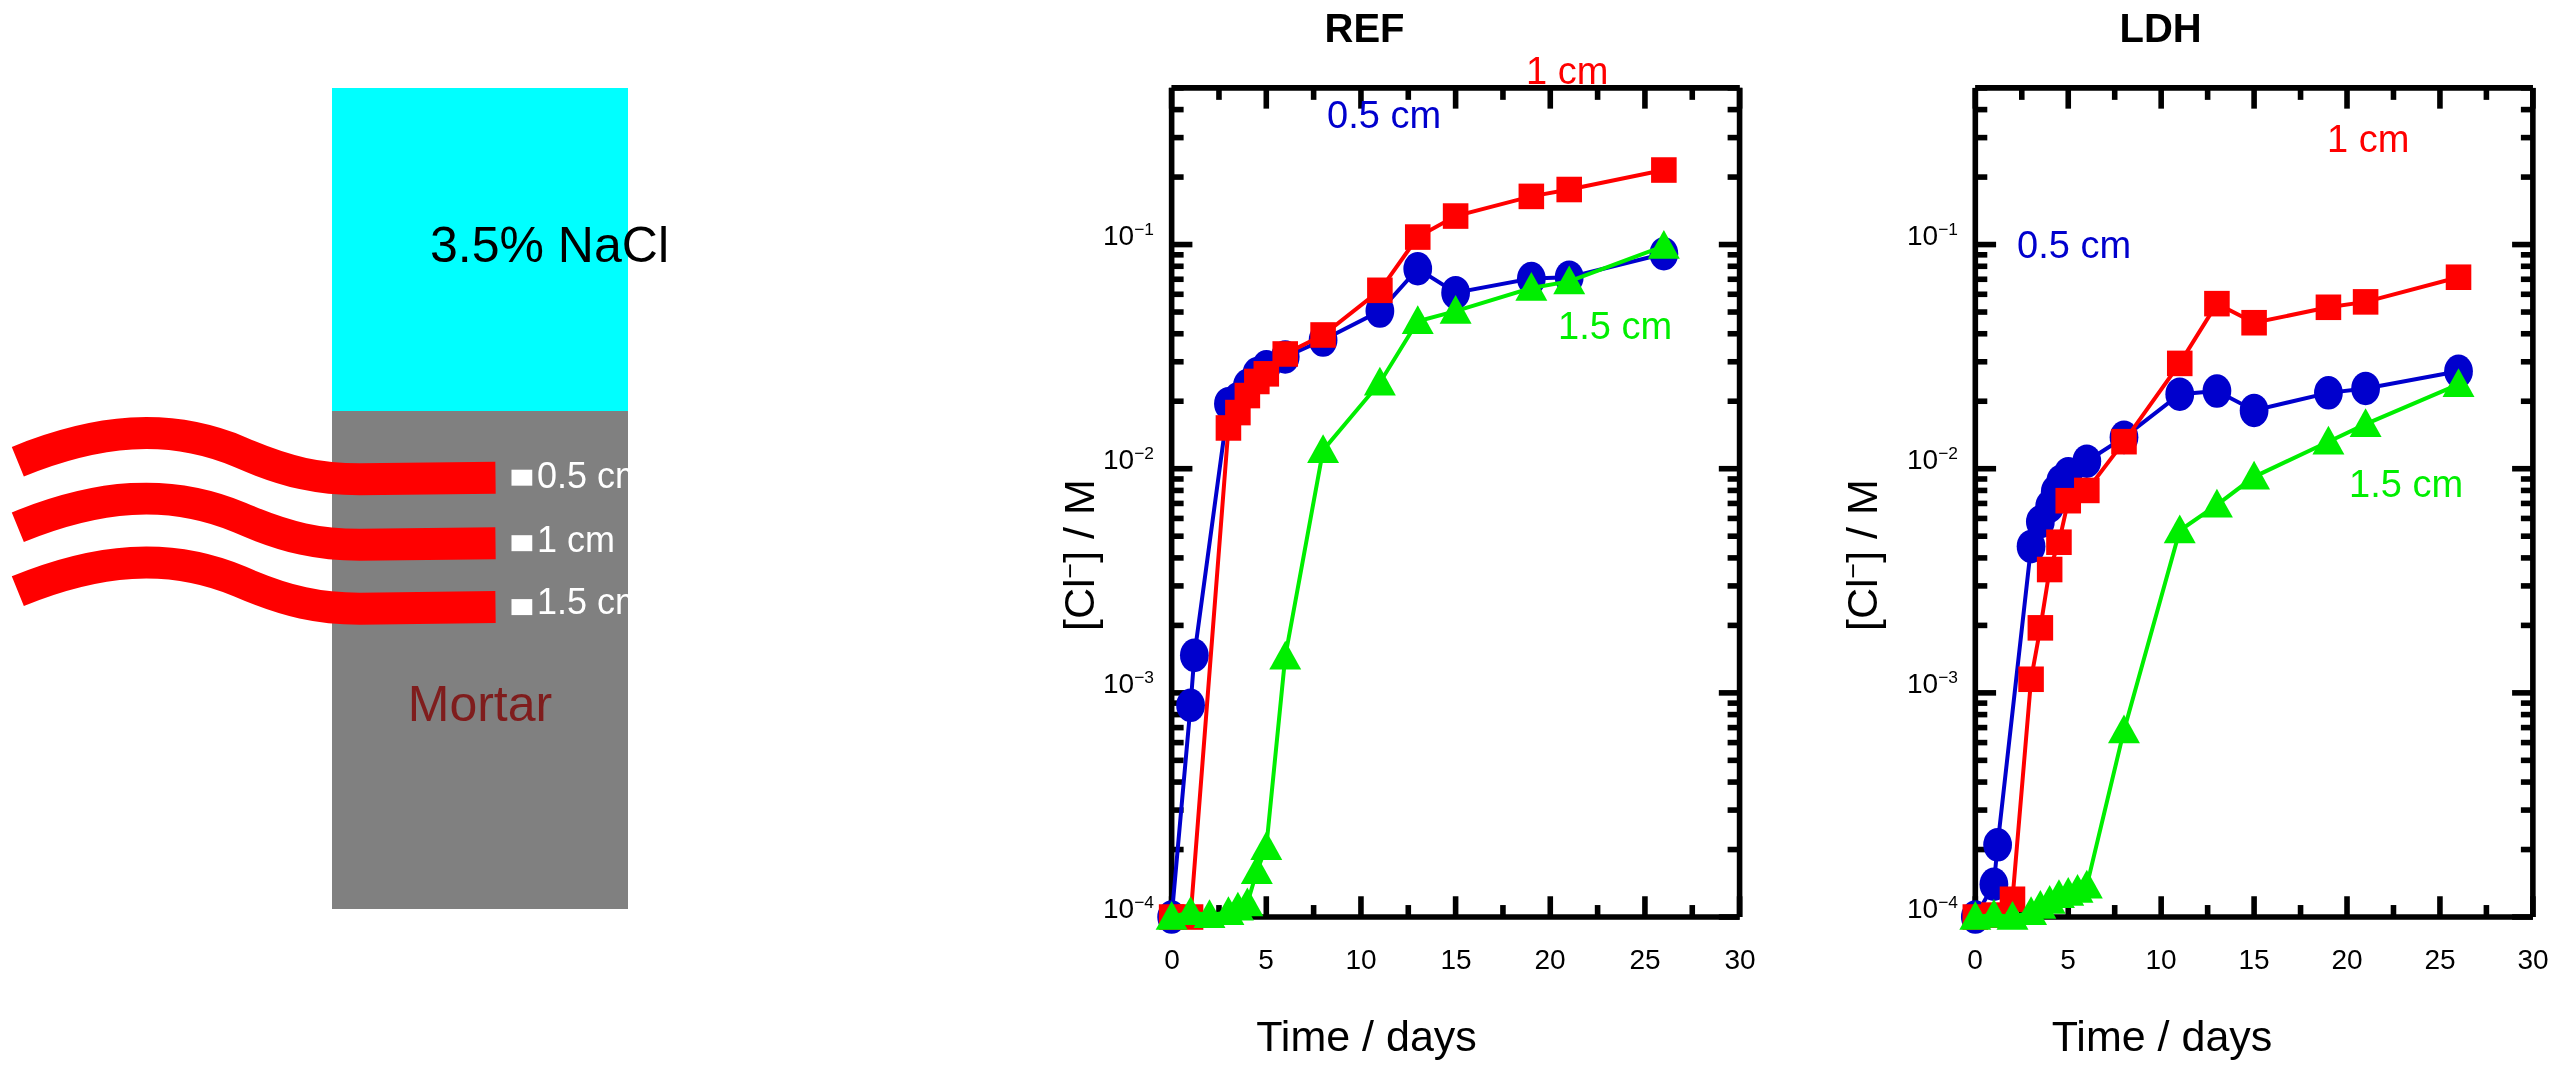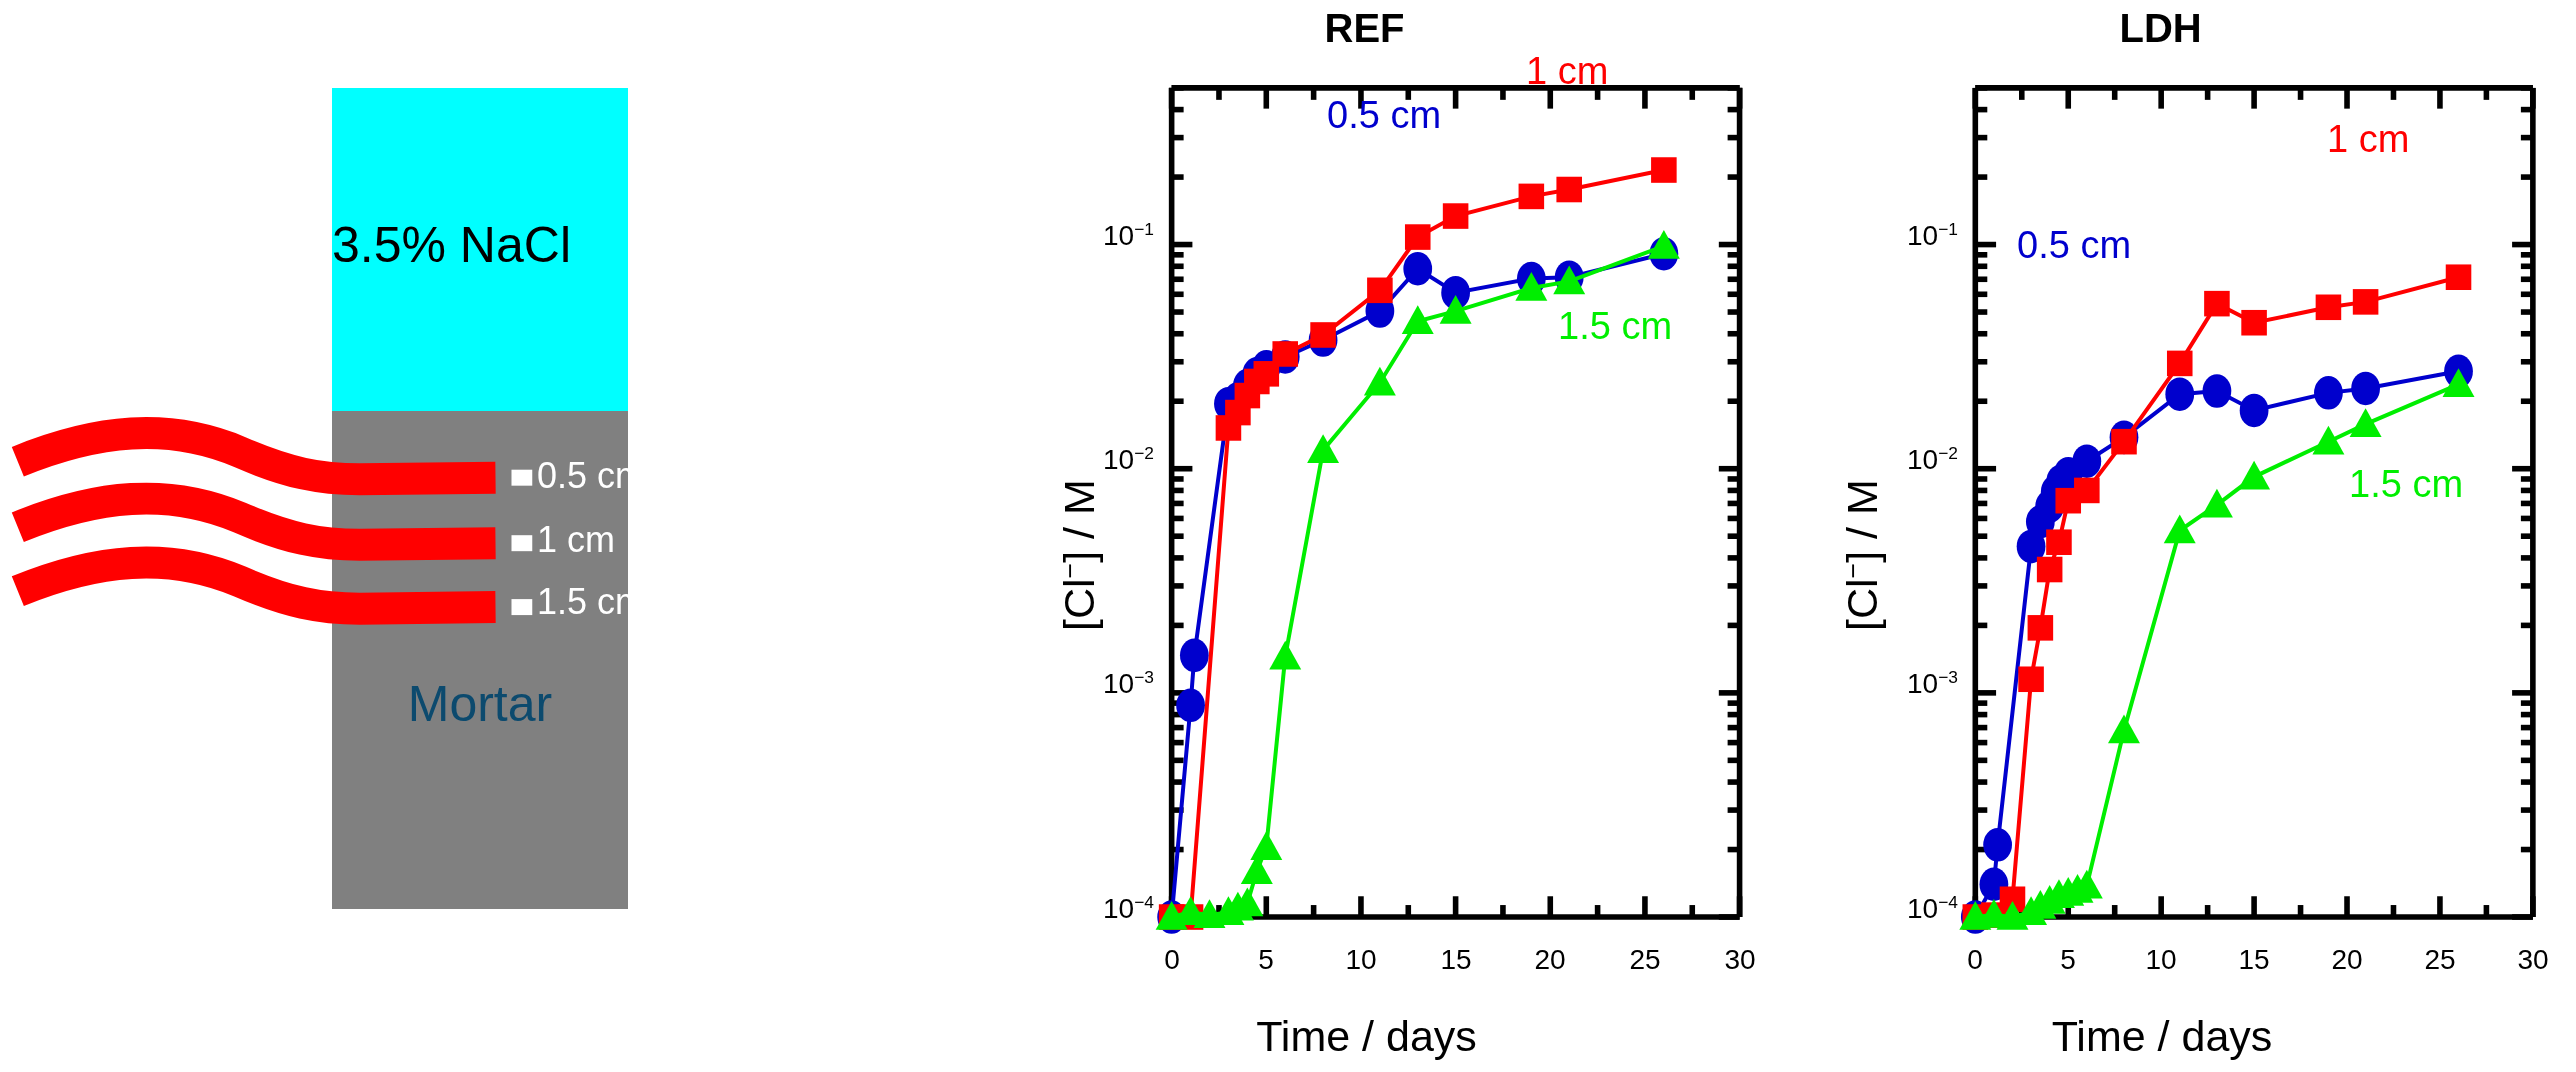--- a/index.html
+++ b/index.html
@@ -8,24 +8,24 @@
 
   .fig{position:absolute;left:0;top:0;width:2576px;height:1072px;}
 
   
   #schematic{position:absolute;left:0;top:0;width:1007px;height:1072px;}
   #nacl-block{position:absolute;left:332px;top:88px;width:296px;height:324px;
               background:#00ffff;}
   #mortar-block{position:absolute;left:332px;top:411px;width:296px;height:498px;
                 background:#808080;}
   .block-label{position:absolute;color:#000;white-space:nowrap;}
-  #nacl-label{left:332px;top:216px;width:337px;text-align:left;
+  #nacl-label{left:332px;top:216px;width:337px;text-align:right;
               font-size:50px;color:#000;}
   #mortar-label{left:332px;top:675px;width:296px;text-align:center;
-                font-size:50px;color:#0c4a6e;}
+                font-size:50px;color:#7f1d1d;}
 
   .depth-label{position:absolute;color:#ffffff;font-size:36px;white-space:nowrap;
                text-align:left;}
   #depth-0{left:537px;top:455px;}
   #depth-1{left:537px;top:519px;}
   #depth-2{left:537px;top:581px;}
 
   #schematic svg{position:absolute;left:0;top:0;}
 
   

